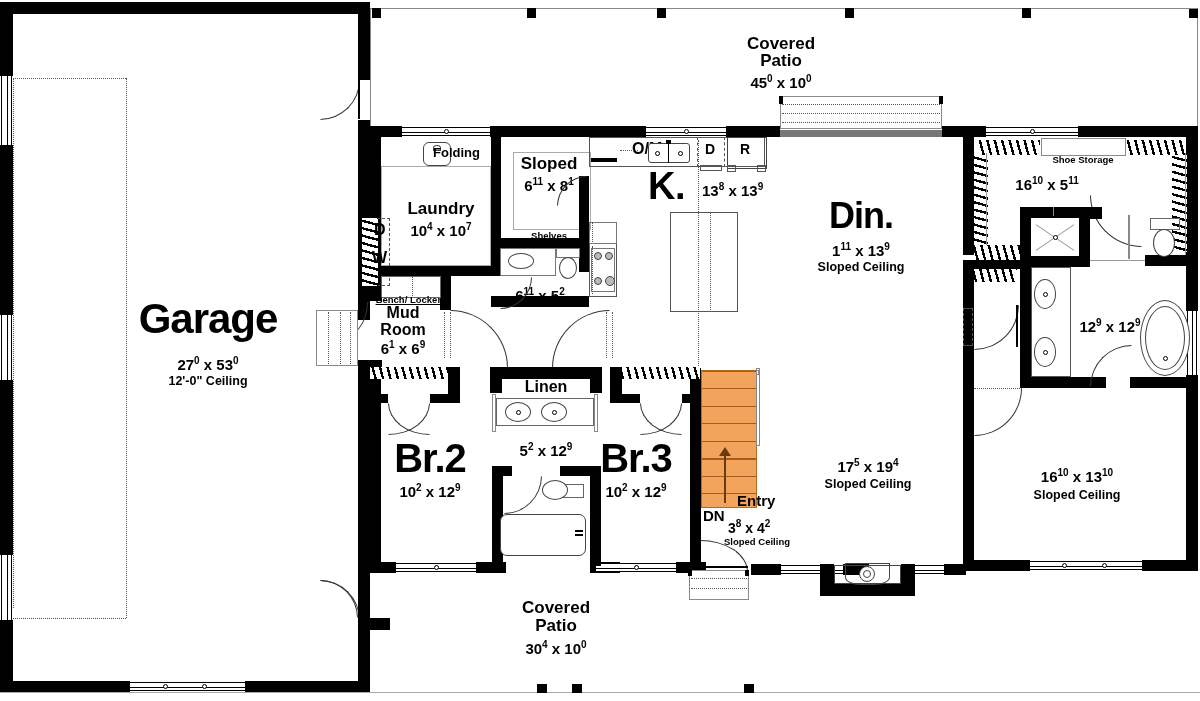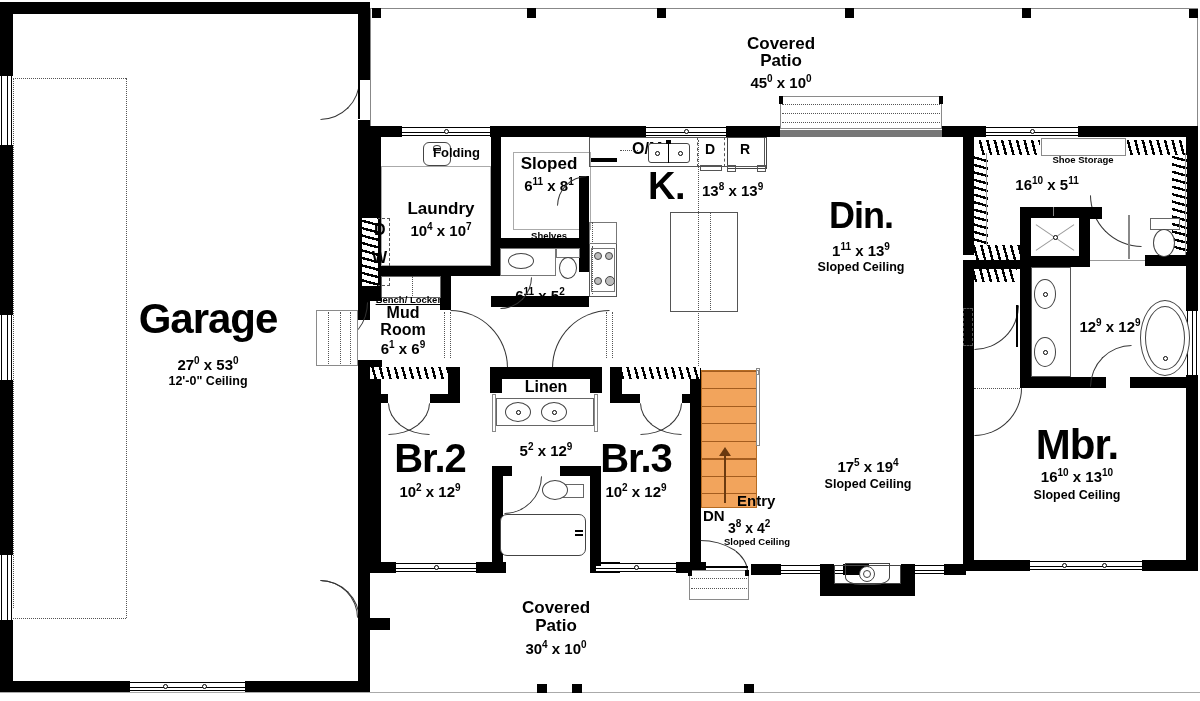--- a/index.html
+++ b/index.html
@@ -420,21 +420,20 @@
   <div class="wall" style="left:963px;top:296px;width:11px;height:12px;"></div>
   <div class="swing sw-br" style="left:974px;top:305px;width:45px;height:45px;border-radius:0 0 100% 0;"></div>
   <div class="leaf" style="left:1016px;top:305px;width:2px;height:42px;"></div>
   <div class="dashbox" style="left:963px;top:308px;width:10px;height:38px;border-style:dashed;"></div>
 
   <div class="wall" style="left:963px;top:137px;width:11px;height:118px;"></div>
   <div class="wall" style="left:963px;top:375px;width:11px;height:196px;"></div>
   <div class="swing sw-br" style="left:974px;top:388px;width:48px;height:48px;border-radius:0 0 100% 0;"></div>
   <div class="dashh" style="left:974px;top:388px;width:48px;"></div>
 
-  <div class="lbl ctr rmname-lg" style="left:1077px;top:423px;font-size:42px;">Mbr.</div>
   <div class="lbl ctr dim" style="left:1077px;top:468px;">
     <span>16</span><sup>10</sup><span> x 13</span><sup>10</sup>
   </div>
   <div class="lbl ctr sub" style="left:1077px;top:489px;">Sloped Ceiling</div>
 
   <div class="wall" style="left:358px;top:560px;width:12px;height:70px;"></div>
   <div class="wall" style="left:358px;top:618px;width:32px;height:12px;"></div>
   <div class="thin" style="left:0px;top:692px;width:1200px;height:1px;background:#aaa;"></div>
   <div class="blk" style="left:537px;top:684px;width:10px;height:9px;"></div>
   <div class="blk" style="left:572px;top:684px;width:10px;height:9px;"></div>

